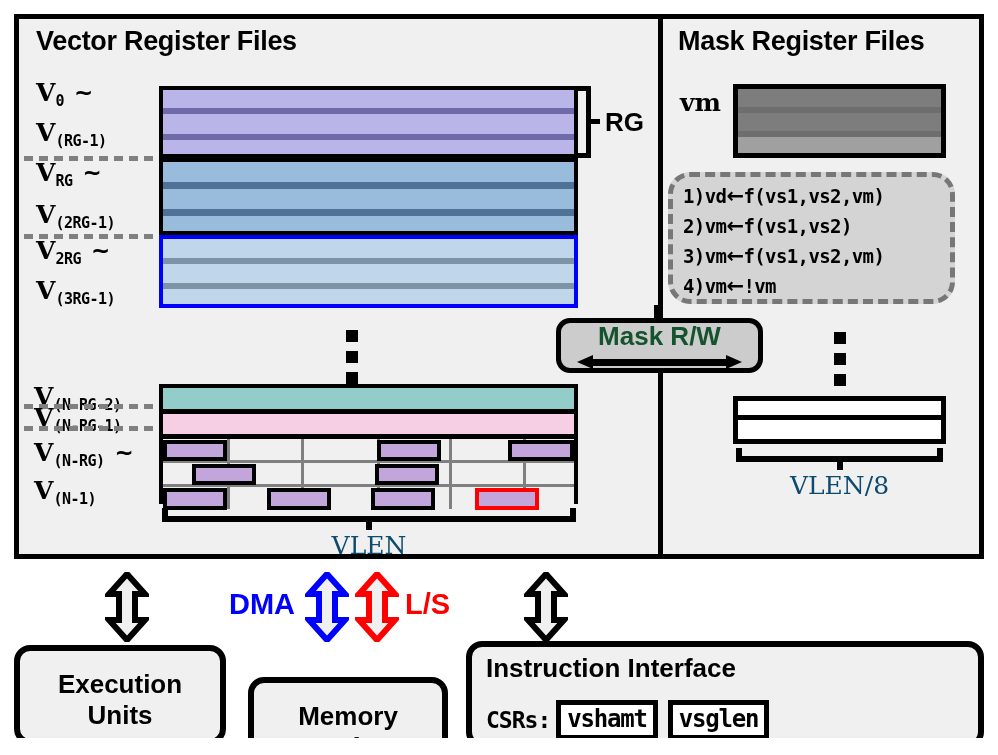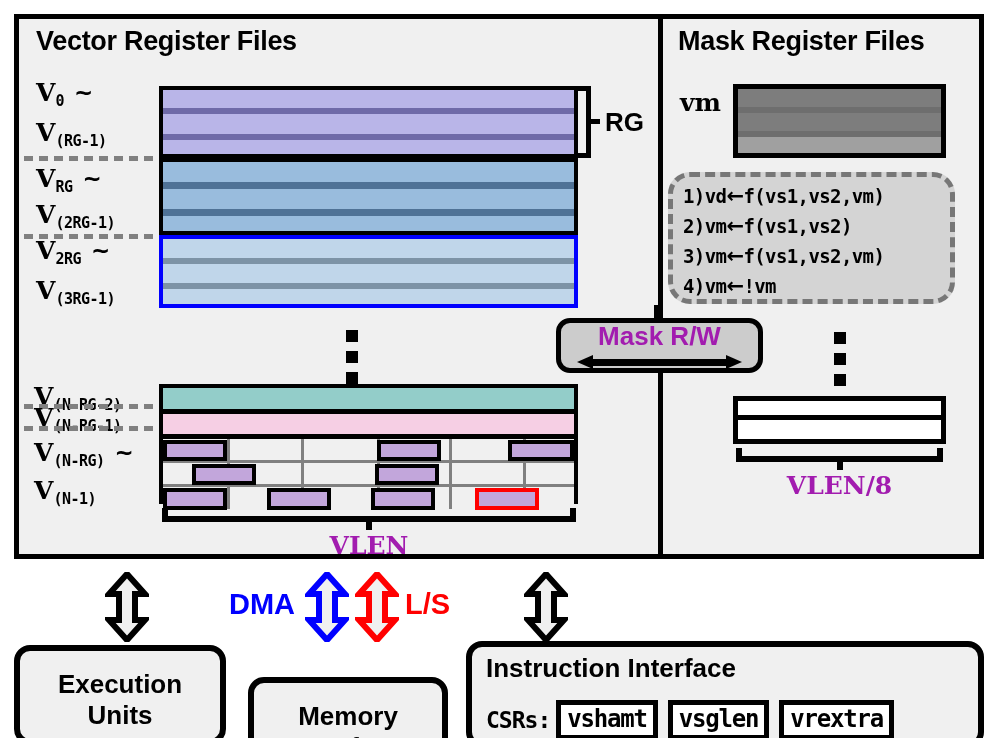--- a/index.html
+++ b/index.html
@@ -118,21 +118,21 @@
   .elem.hl{border-color:#ff0000;}
 
   
   .hbrace{position:absolute;}
   .hbrace .bar{position:absolute;left:0;top:8px;width:100%;height:6px;background:#000;}
   .hbrace .lcap{position:absolute;left:0;top:0;width:6px;height:14px;background:#000;}
   .hbrace .rcap{position:absolute;right:0;top:0;width:6px;height:14px;background:#000;}
   .hbrace .tick{position:absolute;left:50%;margin-left:-3px;top:12px;width:6px;height:10px;background:#000;}
   .bracelabel{
     font-family:"DejaVu Serif", serif;
-    font-weight:bold;font-size:25px;color:#a21caf;
+    font-weight:normal;font-size:25px;color:#0c4a6e;
     text-align:center;white-space:nowrap;
   }
 
   
   #vm-label{
     left:680px;top:88px;
     font-family:"DejaVu Serif", serif;
     font-weight:bold;font-size:25px;color:#000;
   }
   #vm-block{
@@ -168,21 +168,21 @@
 
   
   #maskrw-stem{left:654px;top:305px;width:6px;height:18px;background:#000;}
   #maskrw{
     left:556px;top:318px;width:207px;height:55px;
     border:5px solid #000;border-radius:14px;
     background:#cccccc;box-sizing:border-box;
   }
   #maskrw .lbl{
     position:absolute;left:0;right:0;top:-2px;
-    text-align:center;font-weight:bold;font-size:26px;color:#a21caf;
+    text-align:center;font-weight:bold;font-size:26px;color:#14532d;
   }
   #maskrw .dblarrow{
     position:absolute;left:16px;right:16px;top:32px;height:14px;
   }
   #maskrw .dblarrow .shaft{
     position:absolute;left:12px;right:12px;top:4px;height:7px;background:#000;
   }
   #maskrw .dblarrow .la{
     position:absolute;left:0;top:0;width:0;height:0;
     border-top:7px solid transparent;border-bottom:7px solid transparent;
@@ -240,21 +240,21 @@
   <div class="abs panel-title" id="mrf-title">Mask Register Files</div>
 
   <div class="abs vlabel" style="left:36px;top:80px;">
     <span>V</span><span class="sub">0</span><span class="tilde">~</span>
   </div>
   <div class="abs vlabel" style="left:36px;top:120px;">
     <span>V</span><span class="sub">(RG-1)</span>
   </div>
   <div class="abs dotsep" style="left:24px;top:156px;width:132px;"></div>
 
-  <div class="abs vlabel" style="left:36px;top:160px;margin-top:6px;">
+  <div class="abs vlabel" style="left:36px;top:160px;">
     <span>V</span><span class="sub">RG</span><span class="tilde">~</span>
   </div>
   <div class="abs vlabel" style="left:36px;top:202px;">
     <span>V</span><span class="sub">(2RG-1)</span>
   </div>
   <div class="abs dotsep" style="left:24px;top:234px;width:132px;"></div>
 
   <div class="abs vlabel" style="left:36px;top:238px;">
     <span>V</span><span class="sub">2RG</span><span class="tilde">~</span>
   </div>
@@ -449,17 +449,16 @@
     <div class="botlabel" style="margin-top:18px;">Memory</div>
     <div class="botlabel">Interface</div>
   </div>
 
   <div class="abs botbox" id="instr-iface-box">
     <div id="instr-iface-title">Instruction Interface</div>
     <div id="csr-row">
       <span id="csr-label">CSRs:</span>
       <span class="csr">vshamt</span>
       <span class="csr">vsglen</span>
-      <span class="csr">vrextra</span>
     </div>
   </div>
 
 </div>
 
 </body></html>

